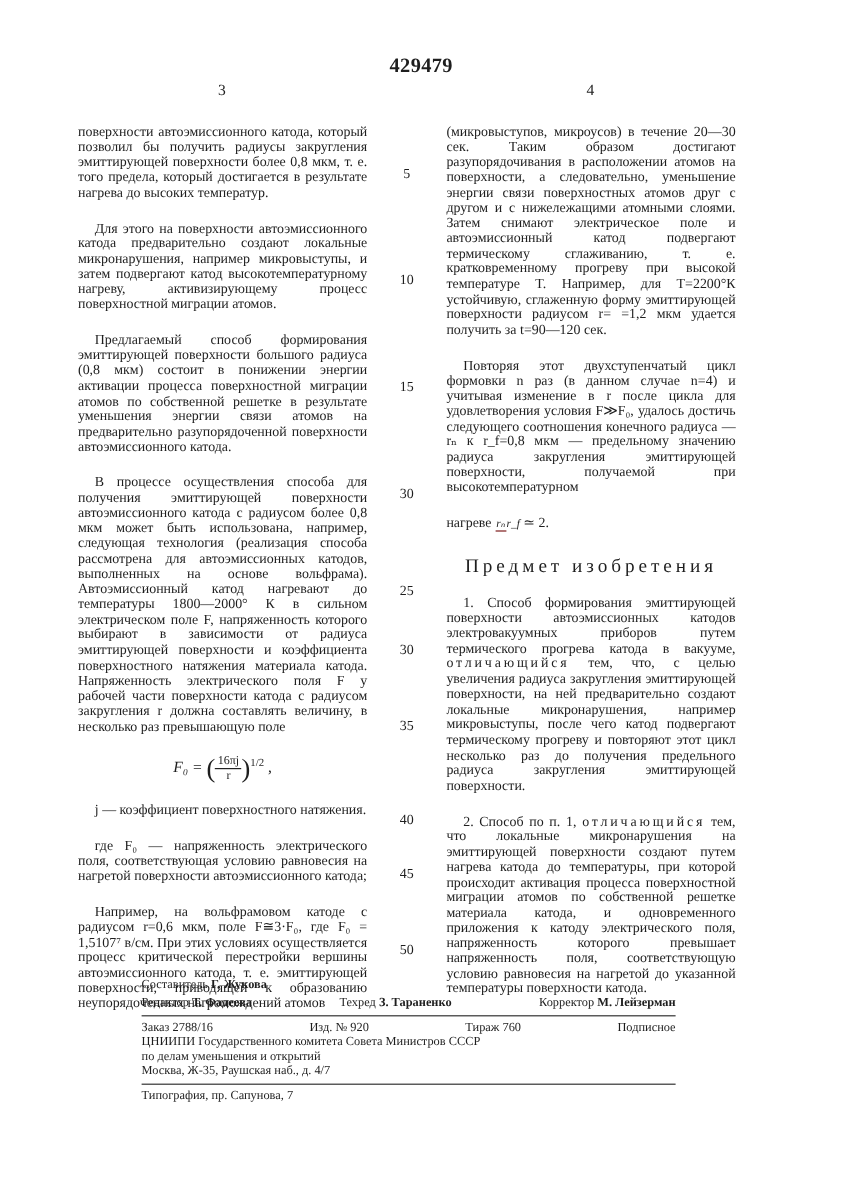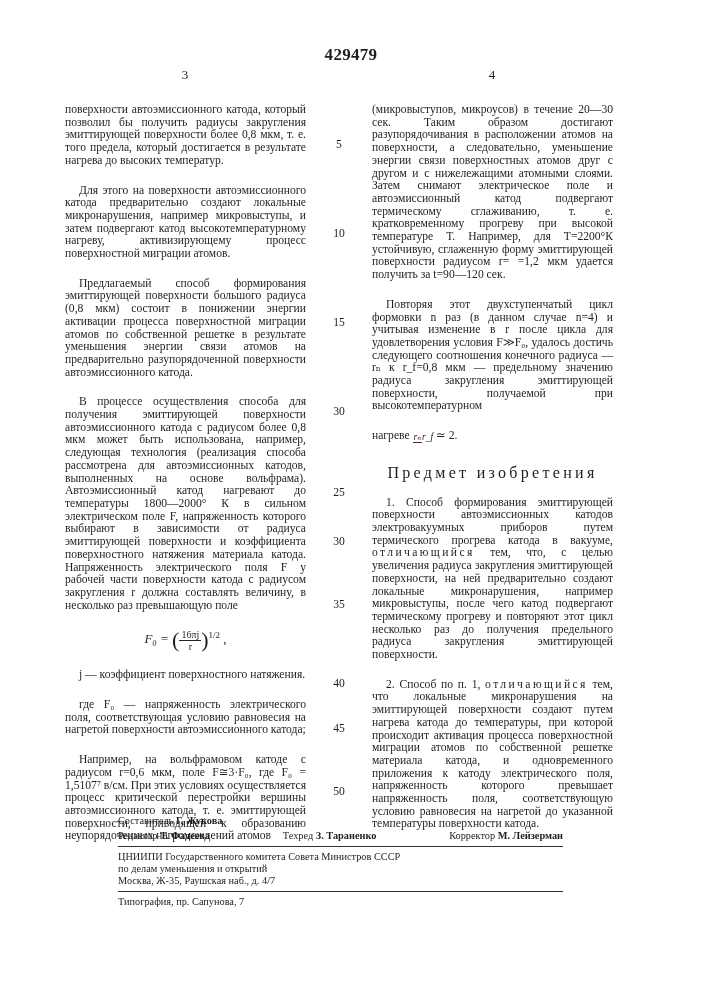--- a/index.html
+++ b/index.html
@@ -93,18 +93,24 @@
   <div class="center">
     <span>Составитель</span>
     <b>Г. Жукова</b>
   </div>
   <div class="row" style="margin-top:3px;">
     <span><span>Редактор</span> <b>Т. Фадеева</b></span>
     <span><span>Техред</span> <b>З. Тараненко</b></span>
     <span><span>Корректор</span> <b>М. Лейзерман</b></span>
   </div>
   <hr class="rule">
+  <div class="row">
+    <span>Заказ 2788/16</span>
+    <span>Изд. № 920</span>
+    <span>Тираж 760</span>
+    <span>Подписное</span>
+  </div>
   <div class="center">ЦНИИПИ Государственного комитета Совета Министров СССР</div>
   <div class="center">по делам уменьшения и открытий</div>
   <div class="center">Москва, Ж-35, Раушская наб., д. 4/7</div>
   <hr class="rule">
   <div class="center">Типография, пр. Сапунова, 7</div>
 </div>
 
 </body></html>

